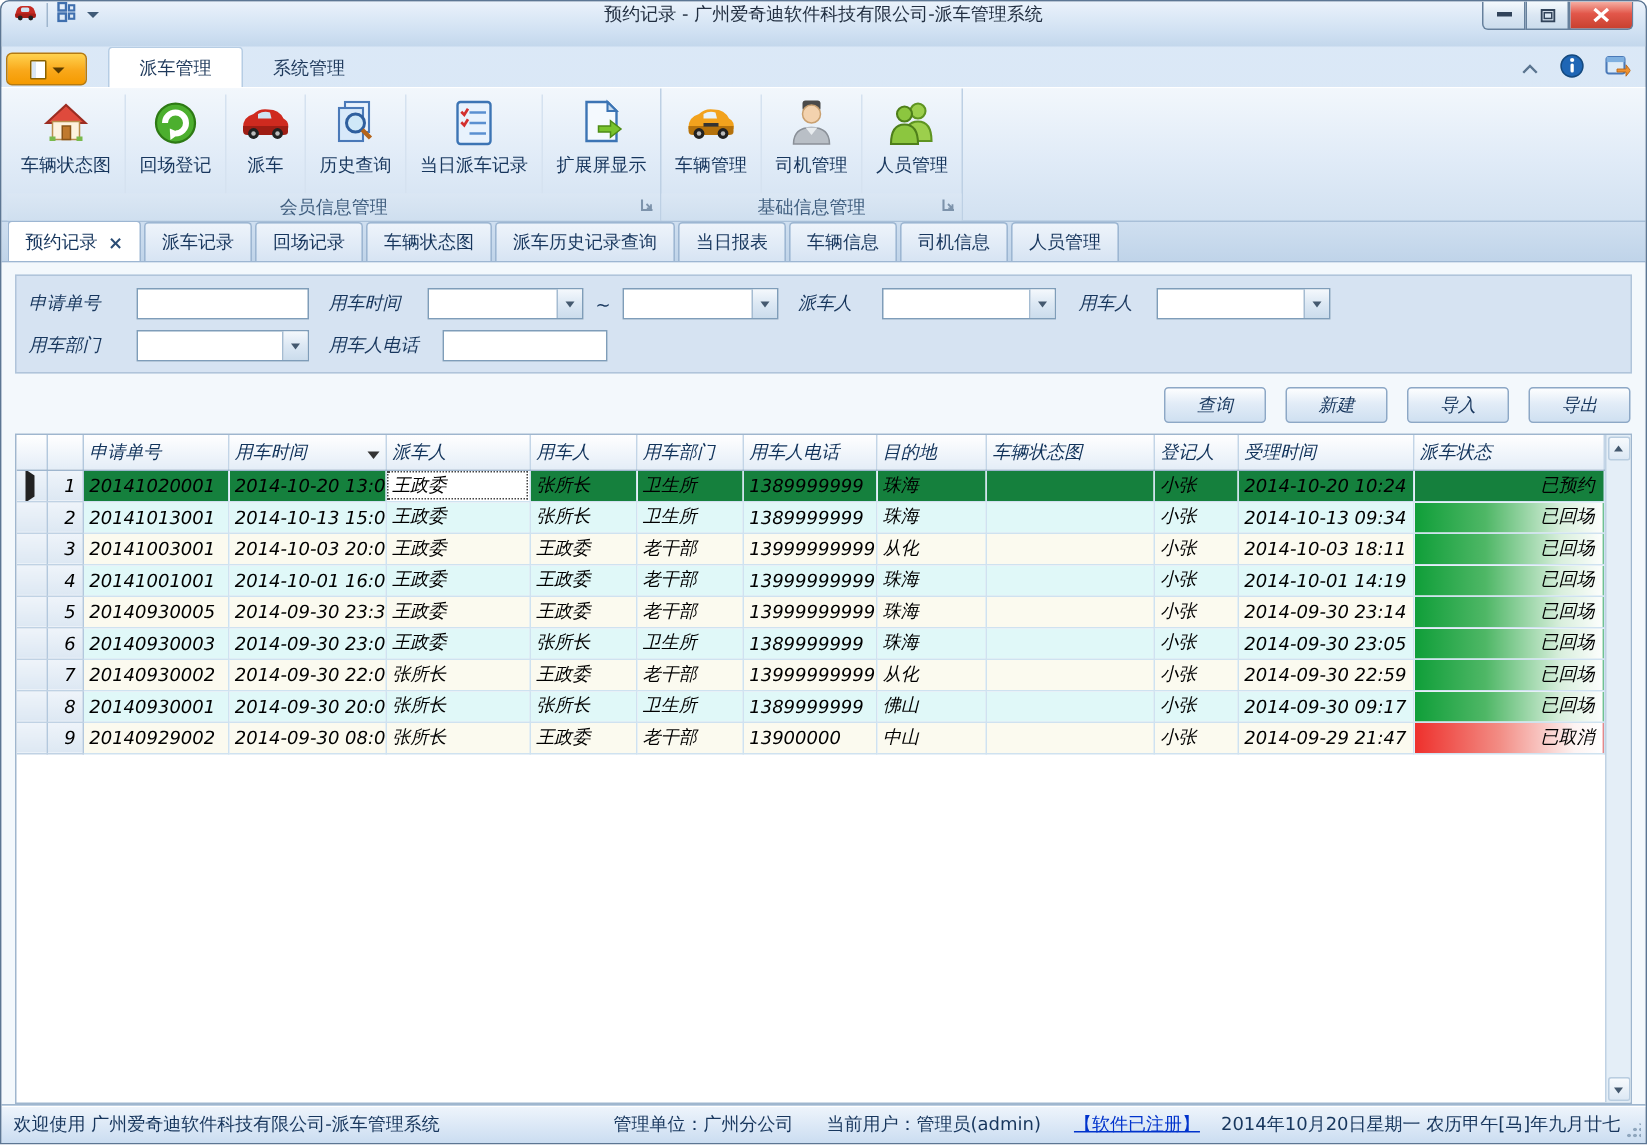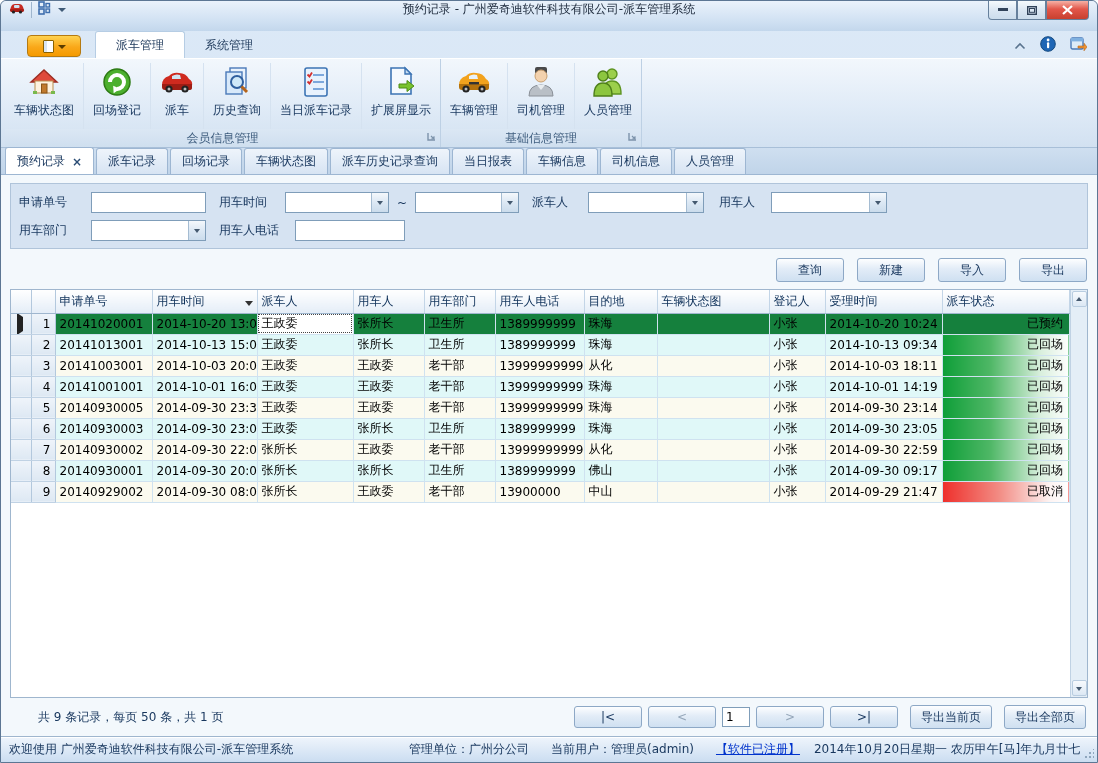--- a/index.html
+++ b/index.html
@@ -18,21 +18,21 @@
   .tb-title{ position:absolute; left:0; right:0; text-align:center; color:#222f41; pointer-events:none; }
   .caret-down{ width:0; height:0; border:4px solid transparent; border-top-color:#3f5a77; margin-top:4px; }
   .winbtns{ position:absolute; top:0; right:8px; display:flex; }
   .winbtn{ width:29px; height:19px; border:1px solid #66809c; border-top:none;
     background:linear-gradient(#f5fafd,#dbe7f3 50%,#cbdcec); display:flex; align-items:center; justify-content:center; }
   .winbtn.min{ border-radius:0 0 0 4px; }
   .winbtn.close{ width:43px; border-radius:0 0 4px 0;
     background:linear-gradient(#f6b1a5,#e2574a 45%,#c8402f); }
 
   
-  .ribbontabs{ height:27px; display:flex; align-items:flex-end; padding-left:26px; position:relative; }
+  .ribbontabs{ height:27px; display:flex; align-items:flex-end; padding-left:3px; position:relative; }
   .appbtn{ width:54px; height:22px; margin:0 14px 1px 0; border:1px solid #b57a12; border-radius:4px;
     background:linear-gradient(#ffd24f,#f9a81a 55%,#f59a00); display:flex; align-items:center; justify-content:center; gap:4px; }
   .appbtn .glyph{ width:11px; height:13px; background:#fff; border:1px solid #8a6200; border-radius:1px;
     box-shadow:inset 3px 0 0 #d9e6f4; }
   .rtab{ padding:5px 20px 4px; color:#1e395b; }
   .rtab.active{ background:#fff; border:1px solid #b6cde4; border-bottom:none; border-radius:3px 3px 0 0; }
   .ribbontabs-right{ position:absolute; right:10px; bottom:3px; display:flex; align-items:center; gap:14px; }
 
   
   .ribbon{ height:90px; display:flex; background:linear-gradient(#f2f7fc,#e0ebf7 55%,#d2e1f1);
@@ -50,21 +50,21 @@
 
   
   .doctabs{ height:27px; background:linear-gradient(#cfdff0,#c0d4e9); display:flex; align-items:flex-end;
     gap:2px; padding:3px 0 0 4px; border-bottom:1px solid #9db6d2; }
   .dtab{ padding:4px 11px 4px; background:linear-gradient(#eef4fb,#d7e4f3); border:1px solid #9db6d2;
     border-bottom:none; border-radius:3px 3px 0 0; color:#17365d; white-space:nowrap; display:flex; gap:7px; align-items:center; }
   .dtab.active{ background:#fff; position:relative; z-index:2; padding-top:5px; }
   .dtab .close{ color:#2b4d75; font-weight:bold; }
 
   
-  .content{ flex:1; background:#f3f8fc; padding:8px 9px 0; display:flex; flex-direction:column; overflow:hidden; }
+  .content{ flex:1; background:#f3f8fc; padding:8px 9px 0; display:flex; flex-direction:column; overflow:hidden;font-style:italic; }
 
   .filterbox{ border:1px solid #b0c4da; background:#d6e3f2; padding:8px 8px 7px; }
   .frow{ display:flex; align-items:center; margin-bottom:7px; }
   .frow:last-child{ margin-bottom:0; }
   .flabel{ color:#17365d; white-space:nowrap; }
   .tinput{ height:21px; border:1px solid #7f9db9; background:#fff; font:inherit; padding:0 3px; }
   .combo{ display:flex; height:21px; border:1px solid #7f9db9; background:#fff; }
   .combo .cfill{ flex:1; }
   .combo .cbtn{ width:17px; background:linear-gradient(#f4f8fc,#dce8f4 50%,#cbdcec); border-left:1px solid #a5bcd2;
     display:flex; align-items:center; justify-content:center; }
@@ -591,32 +591,20 @@
       <div class="vscroll">
         <span class="vs-btn">
             <span class="tri-up"></span>
           </span>
         <span class="vs-btn">
             <span class="tri-dn"></span>
           </span>
       </div>
     </div>
 
-    <div class="gridfooter">
-      <span class="summary">共 9 条记录，每页 50 条，共 1 页</span>
-      <div class="pager">
-        <button class="btn pgbtn">|&lt;</button>
-        <button class="btn pgbtn disabled">&lt;</button>
-        <input class="pageinput" value="1" style="">
-        <button class="btn pgbtn disabled">&gt;</button>
-        <button class="btn pgbtn">&gt;|</button>
-        <button class="btn expbtn">导出当前页</button>
-        <button class="btn expbtn">导出全部页</button>
-      </div>
-    </div>
   </div>
 
   <div class="statusbar">
     <span class="sb-welcome">欢迎使用 广州爱奇迪软件科技有限公司-派车管理系统</span>
     <span class="sb-item">管理单位：广州分公司</span>
     <span class="sb-item">当前用户：管理员(admin)</span>
     <span class="sb-link">【软件已注册】</span>
     <span class="sb-item">2014年10月20日星期一 农历甲午[马]年九月廿七</span>
     <span class="grip"></span>
   </div>

